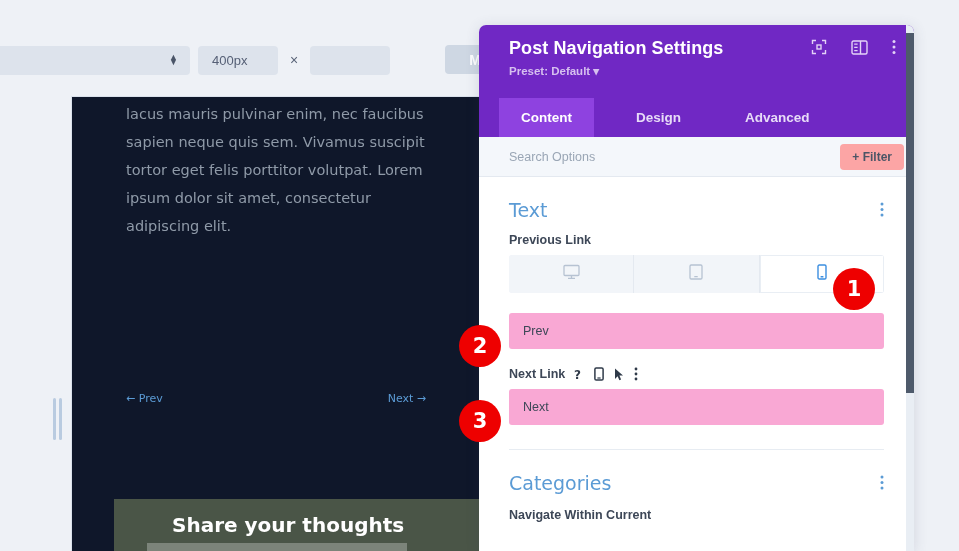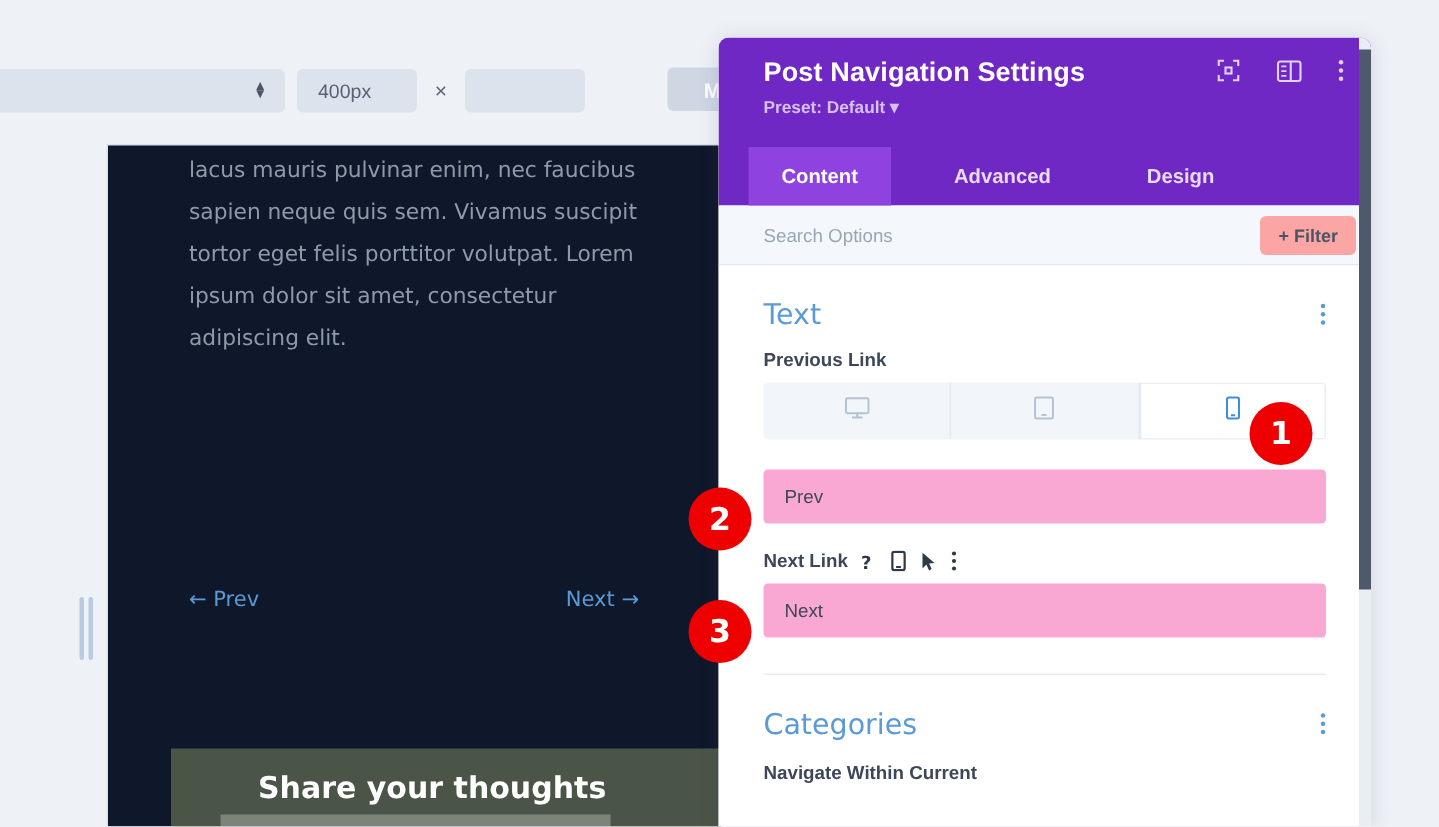--- a/index.html
+++ b/index.html
@@ -100,21 +100,21 @@
     line-height: 28px;
     color: #8f9aa8;
     font-family: "DejaVu Sans", sans-serif;
   }
   #post-nav {
     position: absolute;
     left: 54px; top: 295px;
     width: 300px;
     display: flex;
     justify-content: space-between;
-    font-size: 14px;
+    font-size: 11px;
     color: #5b9bd5;
     font-family: "DejaVu Sans", sans-serif;
   }
   #post-nav span { color: #5b9bd5; }
   #comment-block {
     position: absolute;
     left: 42px; top: 402px;
     width: 367px;
     height: 52px;
     background: #4a5547;
@@ -433,24 +433,24 @@
         </svg>
       </span>
     </div>
   </div>
 
   <div id="panel-tabs">
     <div class="panel-tab active">
       <span>Content</span>
     </div>
     <div class="panel-tab">
+      <span>Design</span>
+    </div>
+    <div class="panel-tab">
       <span>Advanced</span>
-    </div>
-    <div class="panel-tab">
-      <span>Design</span>
     </div>
   </div>
 
   <div id="panel-search-bar">
     <input id="search-input" type="text" placeholder="Search Options" style="">
     <button id="filter-button">+ Filter</button>
   </div>
 
   <div id="panel-scroll">
 

